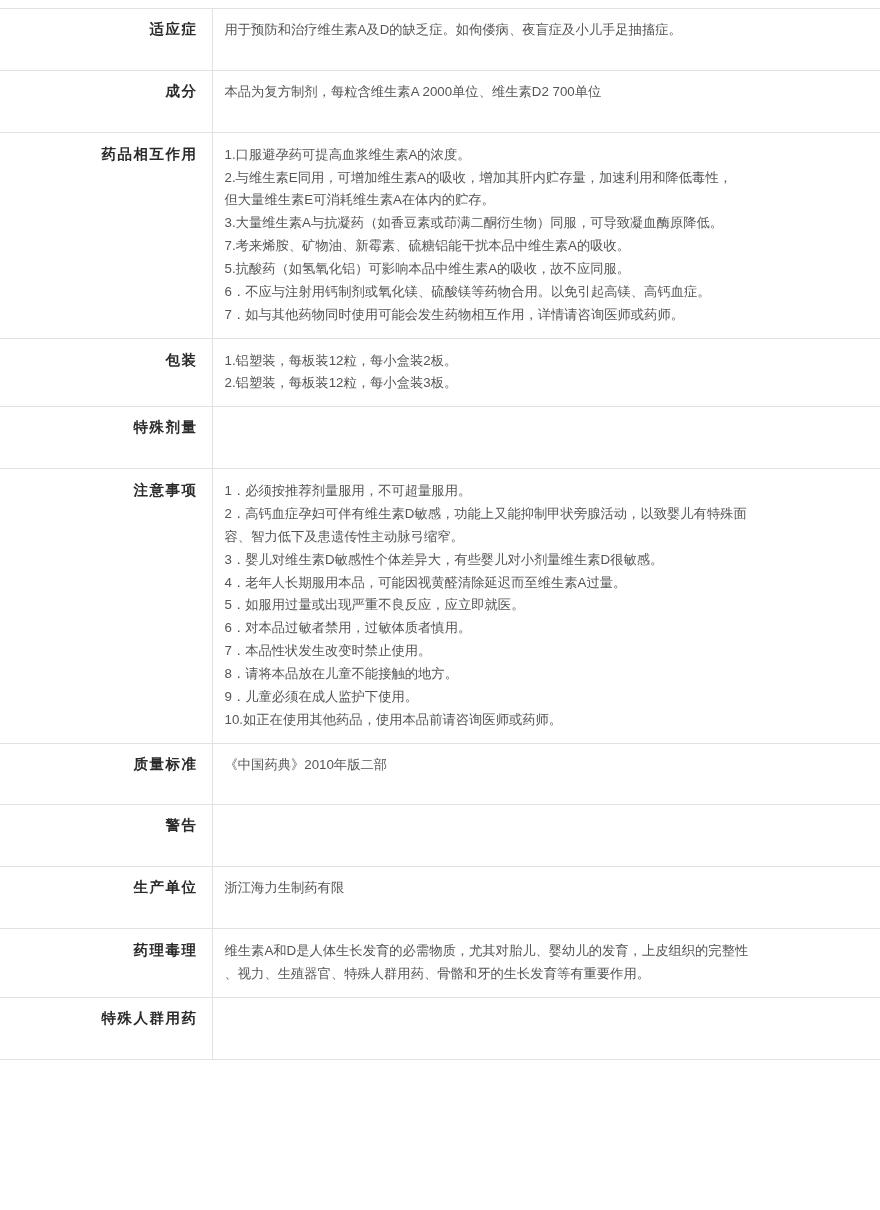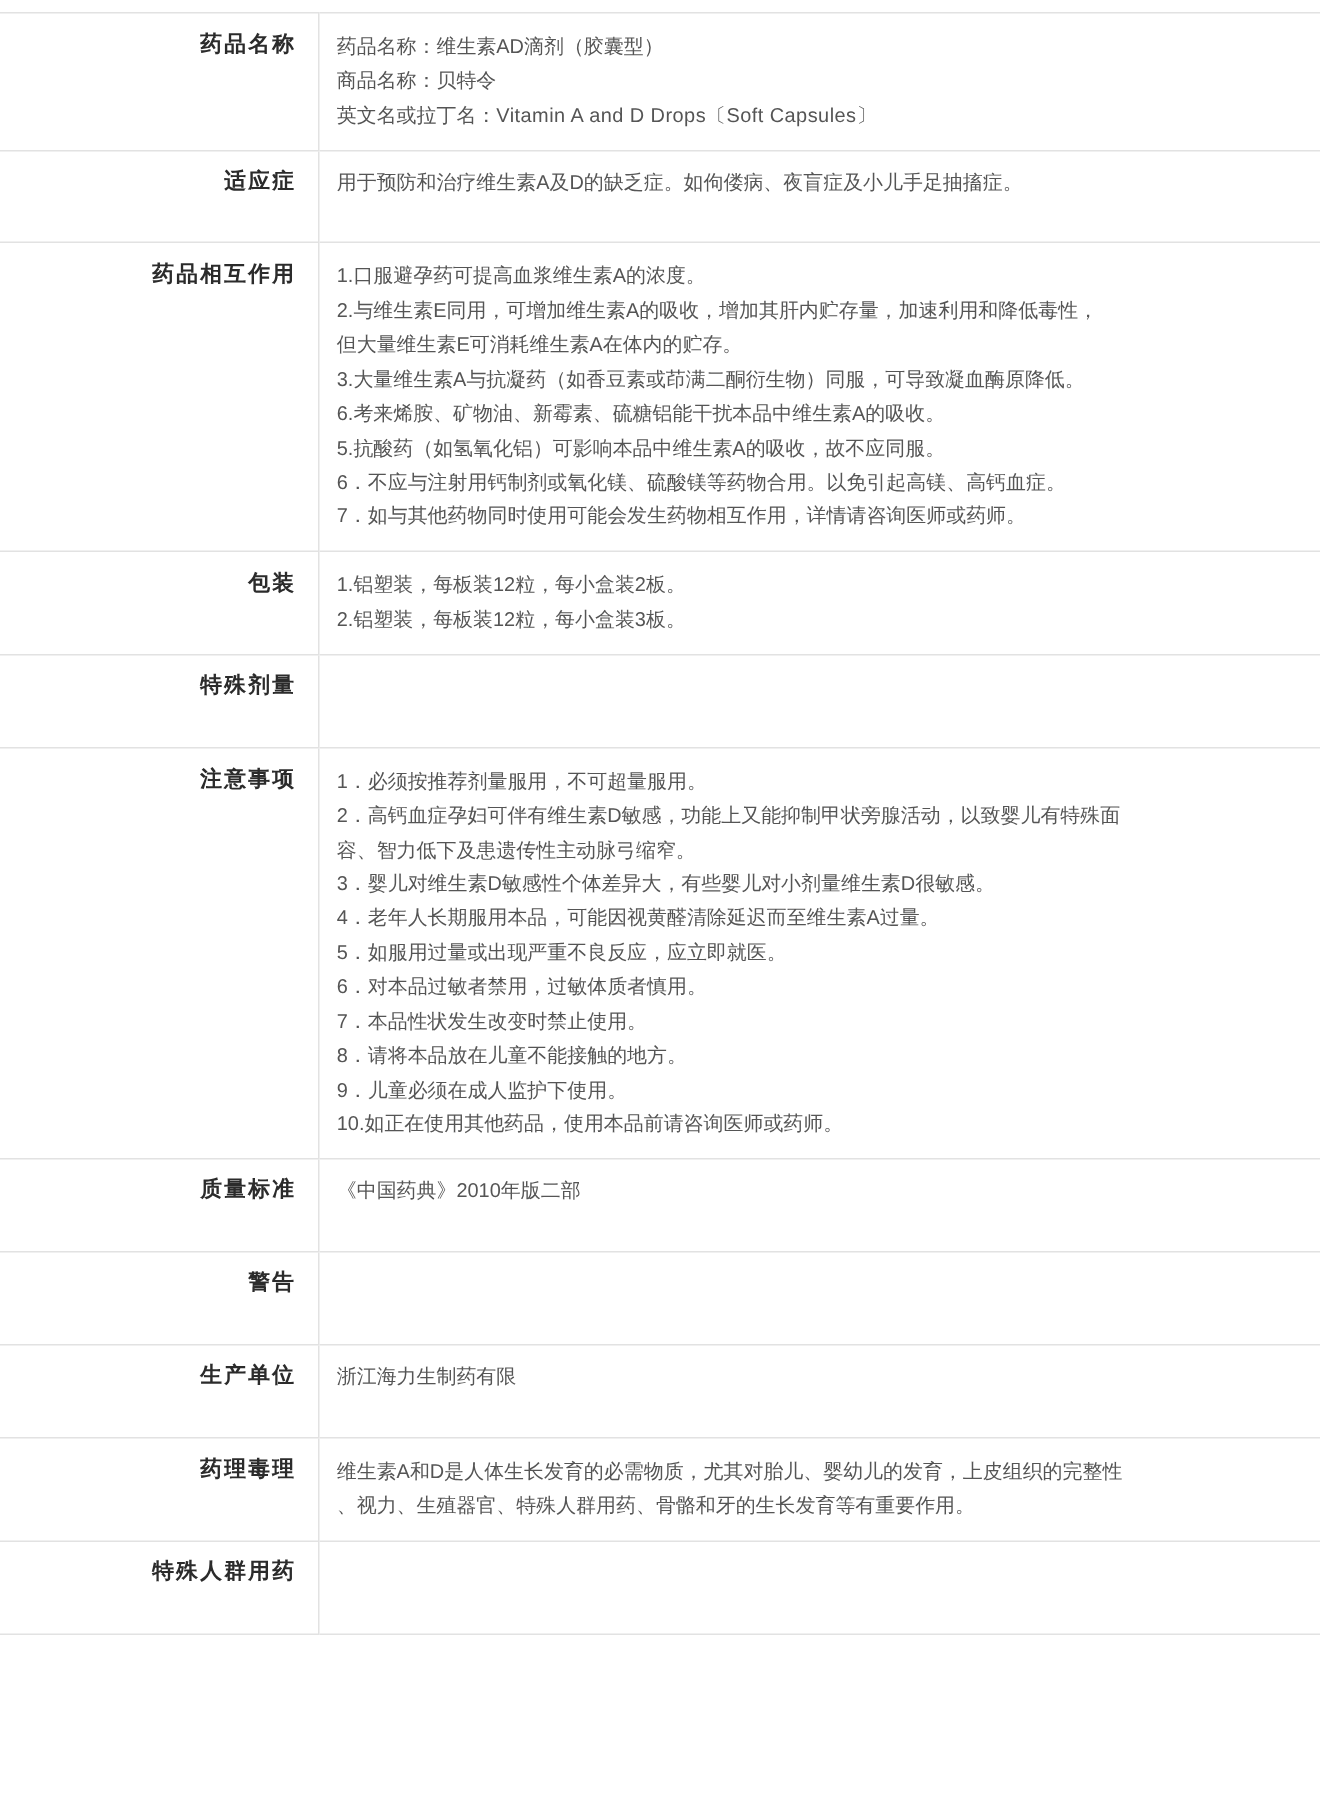--- a/index.html
+++ b/index.html
@@ -75,42 +75,40 @@
     padding-top: 10px;
     padding-bottom: 28px;
   }
 </style>
 </head>
 <body>
 
 <div class="page">
   <table class="drug-table">
     <tbody>
-        <tr>
-          <td class="label-cell">药品名称</td>
-          <td class="value-cell">
-            <span class="kv-row"><span class="kv-key">药品名称：</span><span class="kv-val">维生素AD滴剂（胶囊型）</span></span>
-            <span class="kv-row"><span class="kv-key">商品名称：</span><span class="kv-val">贝特令</span></span>
-            <span class="kv-row"><span class="kv-key">英文名或拉丁名：</span><span class="kv-val latin">Vitamin A and D Drops〔Soft Capsules〕</span></span>
-          </td>
-        </tr>
         <tr class="short">
           <td class="label-cell">适应症</td>
           <td class="value-cell">
             <span class="line">用于预防和治疗维生素A及D的缺乏症。如佝偻病、夜盲症及小儿手足抽搐症。</span>
+          </td>
+        </tr>
+        <tr class="short">
+          <td class="label-cell">成分</td>
+          <td class="value-cell">
+            <span class="line">本品为复方制剂，每粒含维生素A 2000单位、维生素D2 700单位</span>
           </td>
         </tr>
         <tr>
           <td class="label-cell">药品相互作用</td>
           <td class="value-cell">
             <span class="line">1.口服避孕药可提高血浆维生素A的浓度。</span>
             <span class="line">2.与维生素E同用，可增加维生素A的吸收，增加其肝内贮存量，加速利用和降低毒性，</span>
             <span class="line">但大量维生素E可消耗维生素A在体内的贮存。</span>
             <span class="line">3.大量维生素A与抗凝药（如香豆素或茚满二酮衍生物）同服，可导致凝血酶原降低。</span>
-            <span class="line">6.考来烯胺、矿物油、新霉素、硫糖铝能干扰本品中维生素A的吸收。</span>
+            <span class="line">7.考来烯胺、矿物油、新霉素、硫糖铝能干扰本品中维生素A的吸收。</span>
             <span class="line">5.抗酸药（如氢氧化铝）可影响本品中维生素A的吸收，故不应同服。</span>
             <span class="line">6．不应与注射用钙制剂或氧化镁、硫酸镁等药物合用。以免引起高镁、高钙血症。</span>
             <span class="line">7．如与其他药物同时使用可能会发生药物相互作用，详情请咨询医师或药师。</span>
           </td>
         </tr>
         <tr>
           <td class="label-cell">包装</td>
           <td class="value-cell">
             <span class="line">1.铝塑装，每板装12粒，每小盒装2板。</span>
             <span class="line">2.铝塑装，每板装12粒，每小盒装3板。</span>

